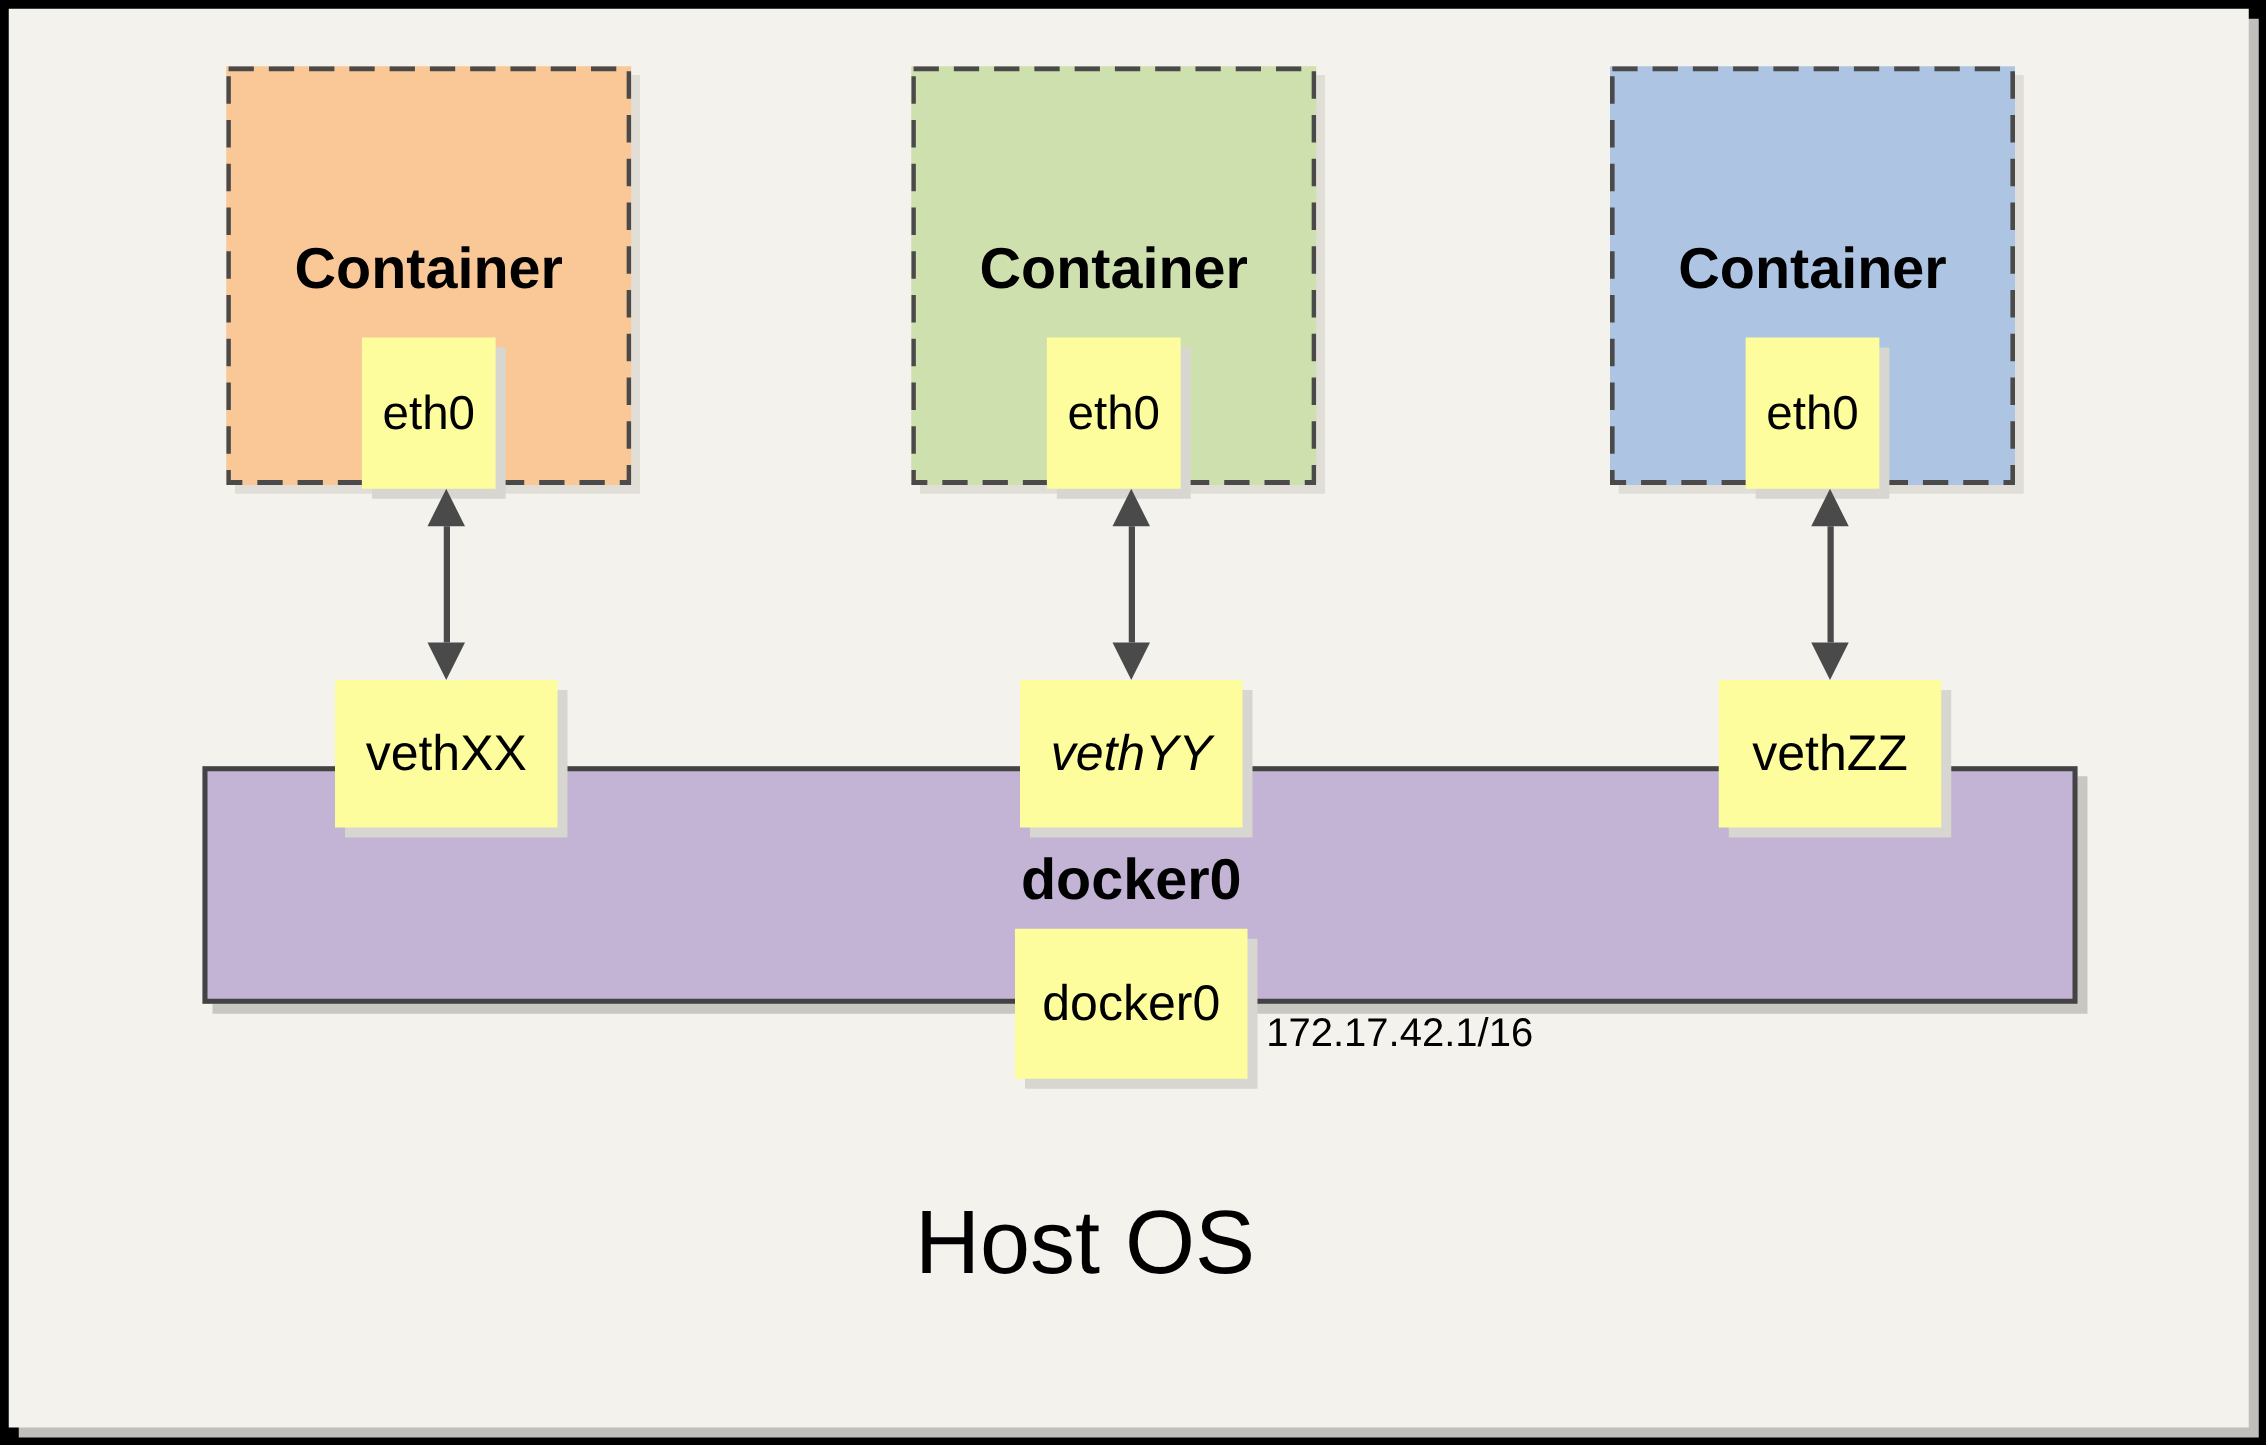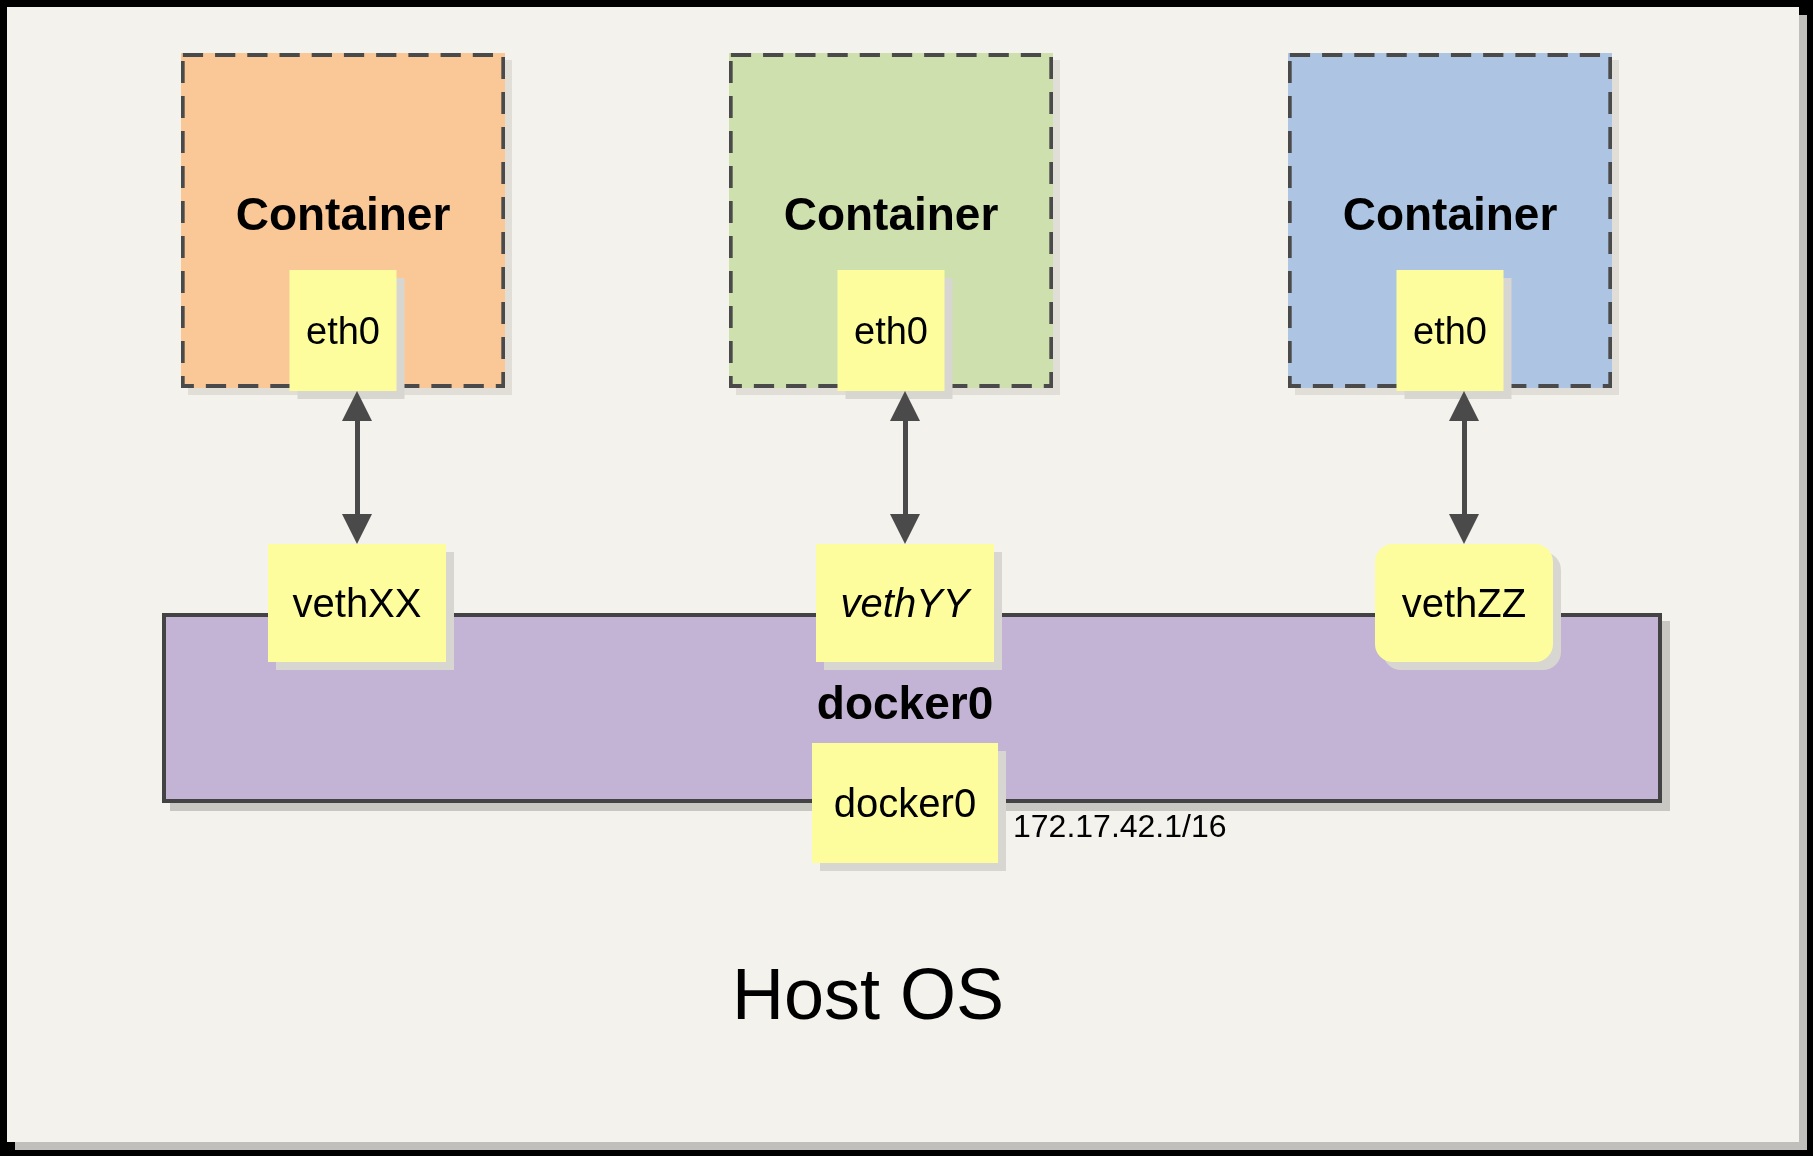--- a/index.html
+++ b/index.html
@@ -75,21 +75,21 @@
 
   .veth-box {
     position: absolute;
     top: 544px;
     width: 178px; height: 118px;
     font-size: 40px;
     z-index: 3;
   }
   .v1 { left: 268px; }
   .v2 { left: 816px; font-style: italic; }
-  .v3 { left: 1375px; border-radius: 18px; }
+  .v3 { left: 1375px; }
 
   
   .arrow {
     position: absolute;
     top: 391px;
     width: 30px; height: 153px;
     z-index: 1;
   }
   .a1 { left: 342px; }
   .a2 { left: 890px; }

